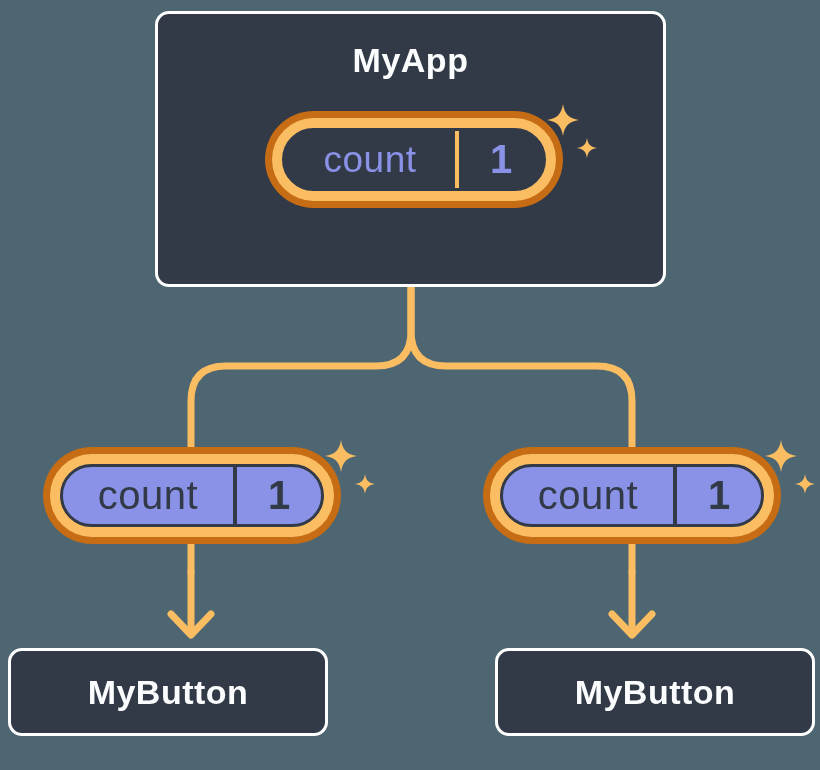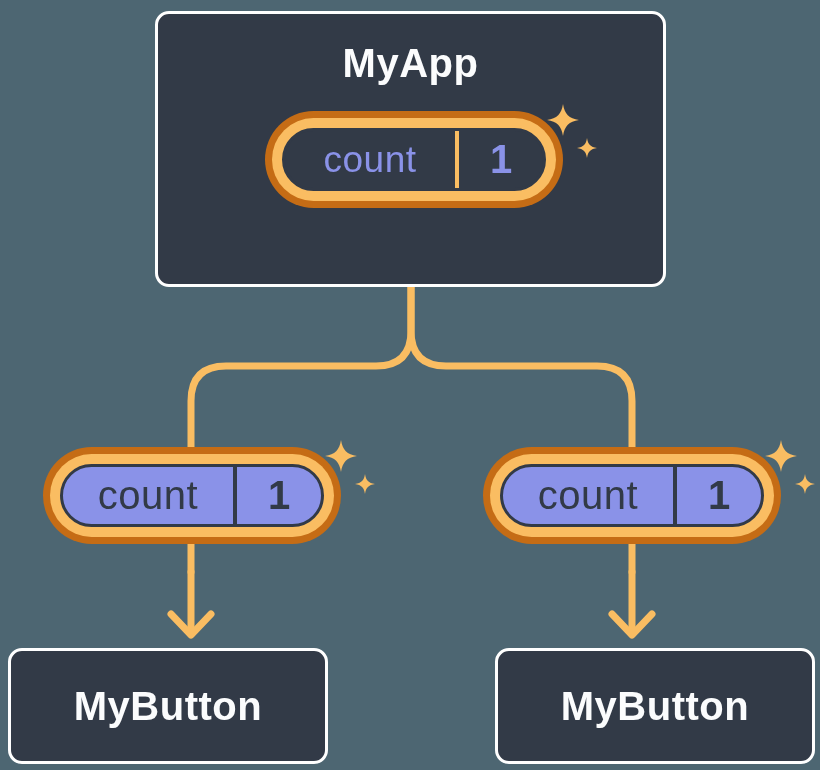--- a/index.html
+++ b/index.html
@@ -37,26 +37,26 @@
   }
   
   .node{
     position:absolute;
     background:var(--node-fill);
     border:3px solid var(--node-border);
     border-radius:14px;
     z-index:2;
   }
   .node-root{left:155px;top:11px;width:511px;height:276px;}
-  .node-button{width:320px;height:116px;display:flex;align-items:center;justify-content:center;}
+  .node-button{width:320px;height:88px;display:flex;align-items:center;justify-content:center;}
   .node-button-left{left:8px;top:648px;}
   .node-button-right{left:495px;top:648px;}
   .node-title{
     color:var(--text-light);
-    font-size:40px;
+    font-size:34px;
     font-weight:600;
     letter-spacing:.5px;
     text-align:center;
   }
   .node-root .node-title{margin-top:27px;}
   
   .pill{
     position:absolute;
     width:298px;height:97px;
     background:var(--orange-dark);

